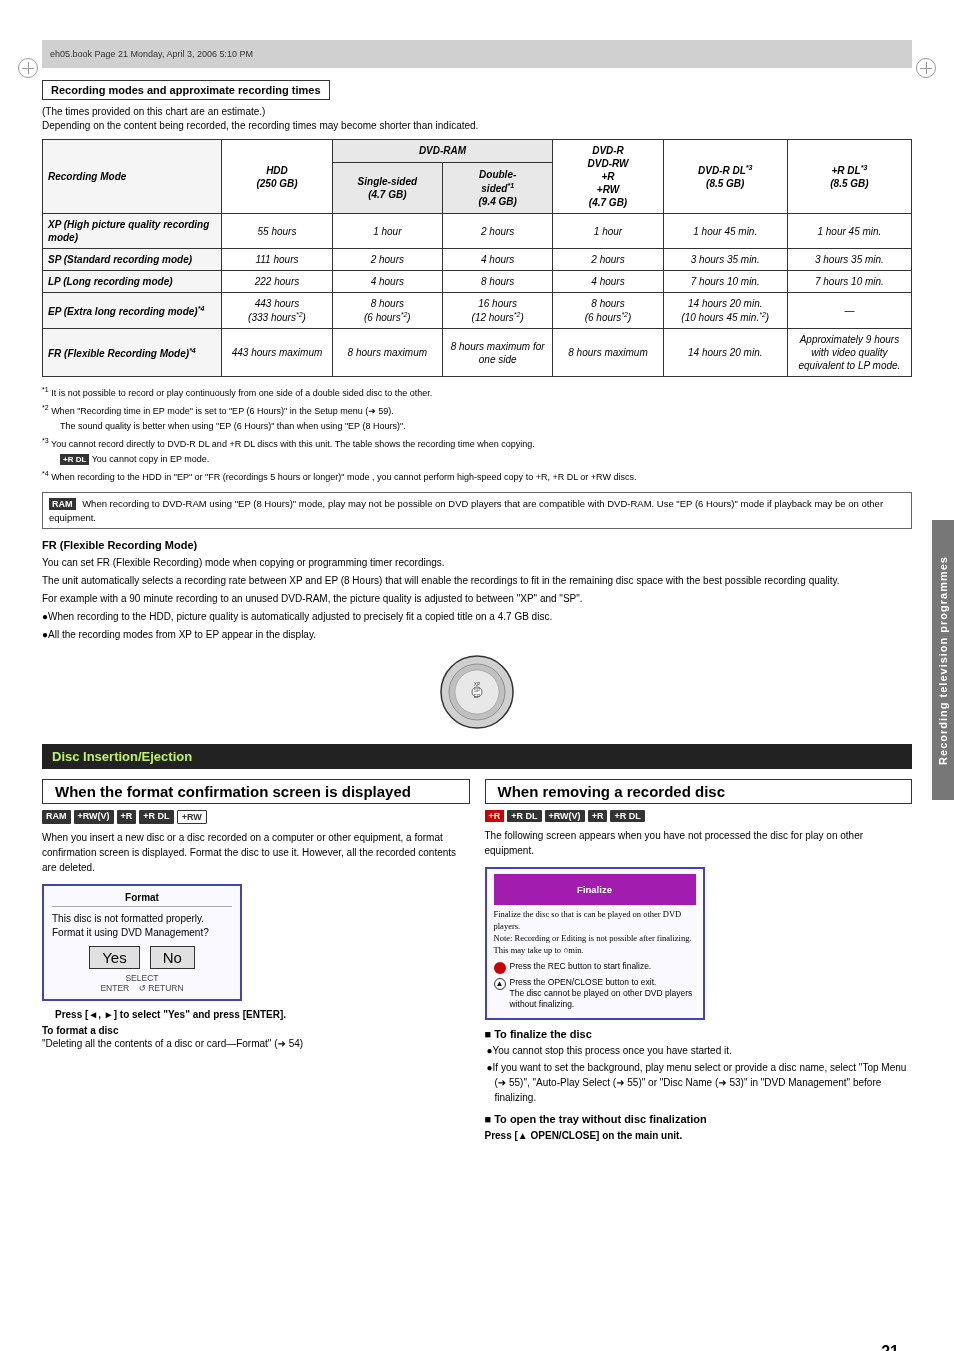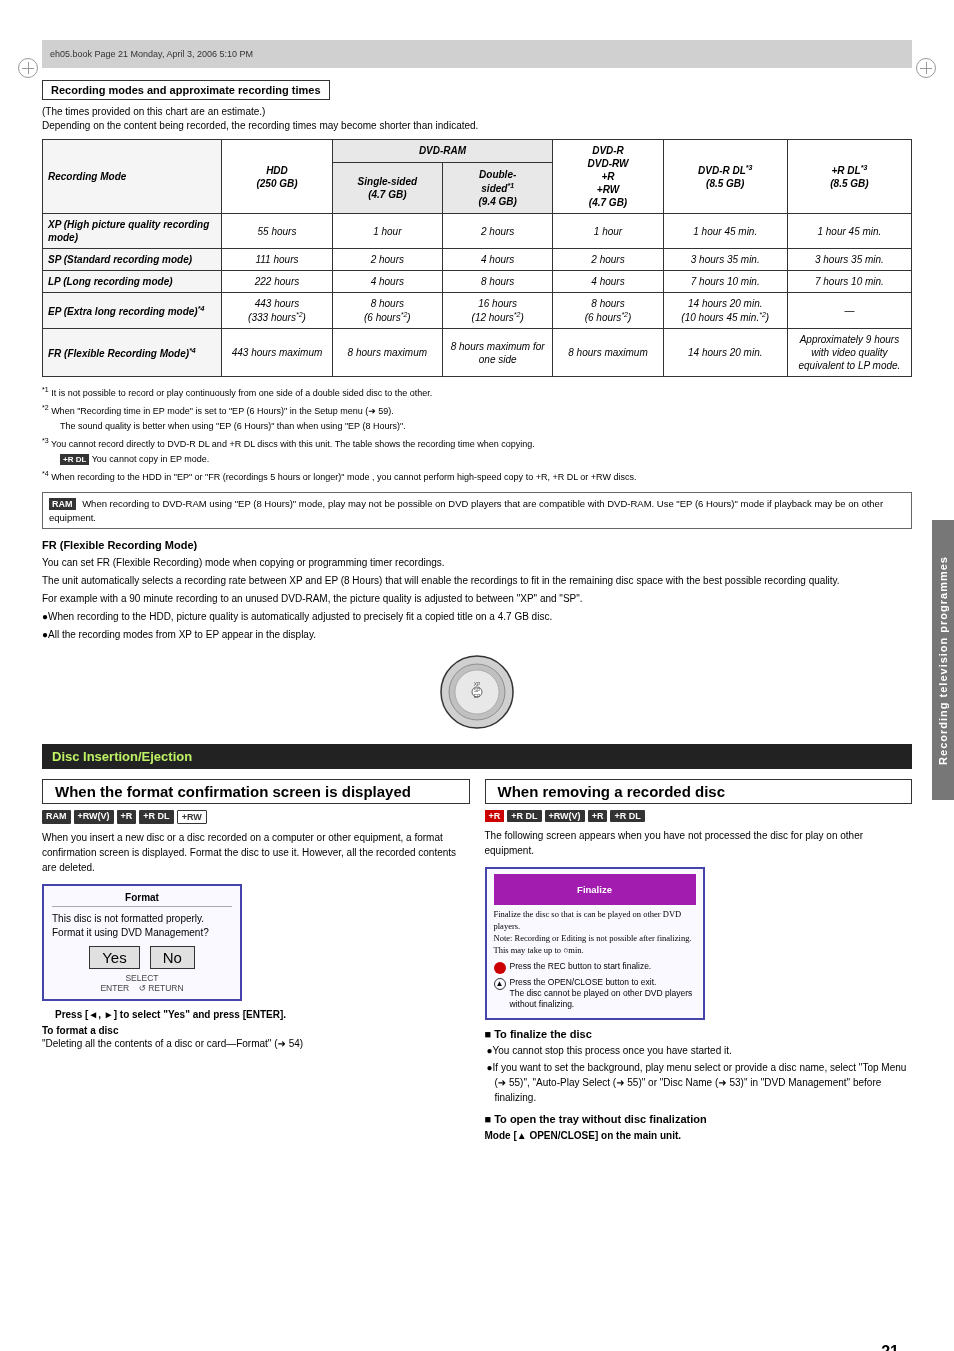--- a/index.html
+++ b/index.html
@@ -575,21 +575,21 @@
           </div>
 
           <div class="finalize-section">
             <div class="to-title">■ To finalize the disc</div>
             <div class="to-text-bullet">●You cannot stop this process once you have started it.</div>
             <div class="to-text-bullet">●If you want to set the background, play menu select or provide a disc name, select "Top Menu (➜ 55)", "Auto-Play Select (➜ 55)" or "Disc Name (➜ 53)" in "DVD Management" before finalizing.</div>
           </div>
 
           <div class="finalize-section" style="margin-top:8px;">
             <div class="to-title">■ To open the tray without disc finalization</div>
-            <div class="to-text bold" style="font-weight:bold;font-size:10px;margin-bottom:3px;">Mode [▲ OPEN/CLOSE] on the main unit.</div>
+            <div class="to-text bold" style="font-weight:bold;font-size:10px;margin-bottom:3px;">Press [▲ OPEN/CLOSE] on the main unit.</div>
           </div>
         </div>
 
       </div>
     </div>
 
   </div>
 
 </div>
 

